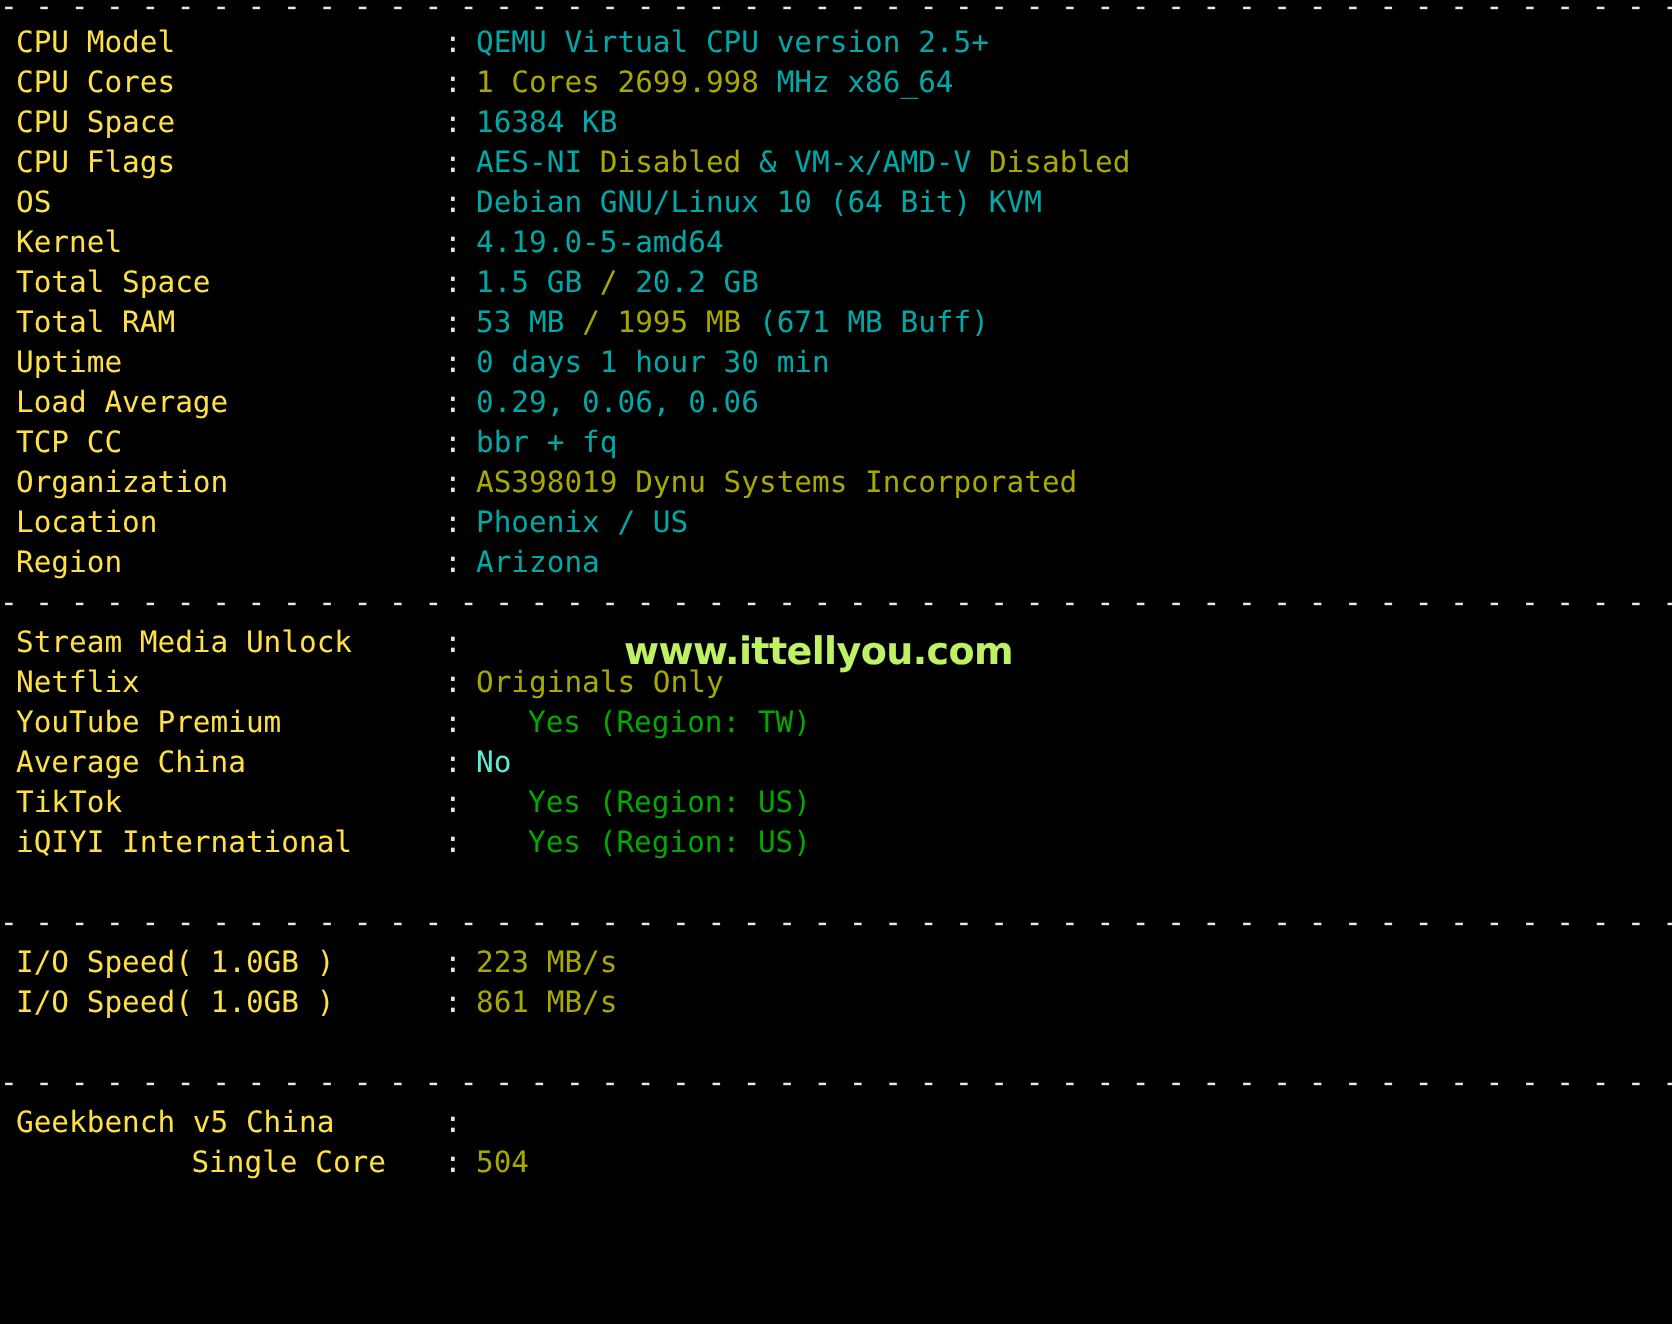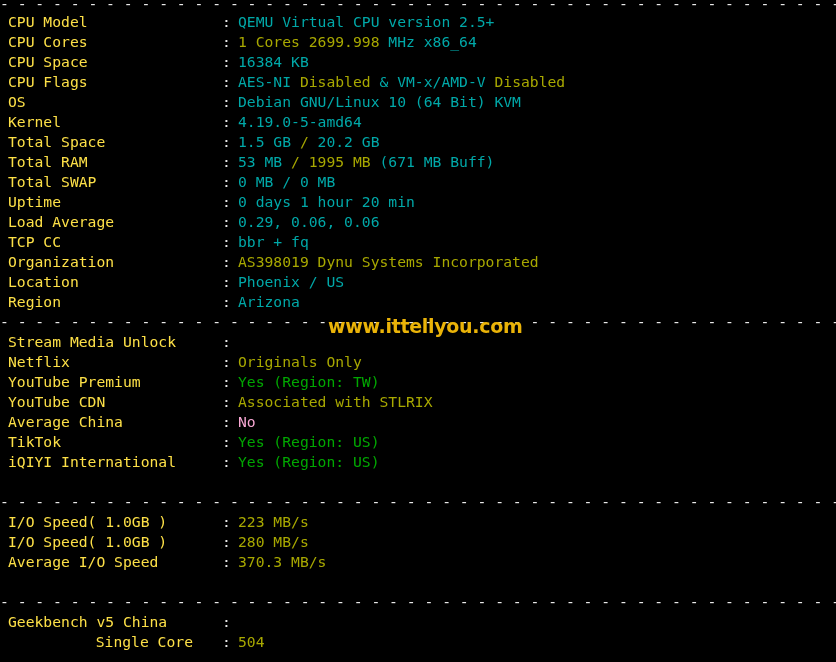--- a/index.html
+++ b/index.html
@@ -58,33 +58,33 @@
     display: inline-block;
     width: 16px;
     color: #e8e8e8;
     vertical-align: top;
   }
 
   .val { white-space: pre; vertical-align: top; }
 
   .c-cyan   { color: #00a8a8; }
   .c-yellow { color: #a8a800; }
-  .c-green  { color: #00a800; }
-  .c-red    { color: #f9a8d4; }
+  .c-green  { color: #00a800; margin-left: 26px; }
+  .c-red    { color: #5eead4; }
 
   .blank { height: 20px; }
 
   #watermark {
     position: absolute;
-    left: 328px;
+    left: 312px;
     top: 316px;
     font-family: "DejaVu Sans", "Liberation Sans", sans-serif;
     font-size: 19px;
     font-weight: bold;
-    color: #eab308;
+    color: #bef264;
     letter-spacing: -0.3px;
     white-space: nowrap;
     line-height: 20px;
   }
 </style>
 </head>
 <body>
 
 <div id="terminal">
 
@@ -92,49 +92,46 @@
 
   <div id="sec-system">
       <div class="row"><span class="label">CPU Model</span><span class="colon">:</span><span class="val c-cyan">QEMU Virtual CPU version 2.5+</span></div>
       <div class="row"><span class="label">CPU Cores</span><span class="colon">:</span><span class="val c-yellow">1 Cores 2699.998 </span><span class="val c-cyan">MHz x86_64</span></div>
       <div class="row"><span class="label">CPU Space</span><span class="colon">:</span><span class="val c-cyan">16384 KB</span></div>
       <div class="row"><span class="label">CPU Flags</span><span class="colon">:</span><span class="val c-cyan">AES-NI </span><span class="val c-yellow">Disabled</span><span class="val c-cyan"> &amp; VM-x/AMD-V </span><span class="val c-yellow">Disabled</span></div>
       <div class="row"><span class="label">OS</span><span class="colon">:</span><span class="val c-cyan">Debian GNU/Linux 10 (64 Bit) KVM</span></div>
       <div class="row"><span class="label">Kernel</span><span class="colon">:</span><span class="val c-cyan">4.19.0-5-amd64</span></div>
       <div class="row"><span class="label">Total Space</span><span class="colon">:</span><span class="val c-cyan">1.5 GB </span><span class="val c-yellow">/ </span><span class="val c-cyan">20.2 GB</span></div>
       <div class="row"><span class="label">Total RAM</span><span class="colon">:</span><span class="val c-cyan">53 MB </span><span class="val c-yellow">/ 1995 MB </span><span class="val c-cyan">(671 MB Buff)</span></div>
-      <div class="row"><span class="label">Total SWAP</span><span class="colon">:</span><span class="val c-cyan">0 MB / 0 MB</span></div>
-      <div class="row"><span class="label">Uptime</span><span class="colon">:</span><span class="val c-cyan">0 days 1 hour 20 min</span></div>
+      <div class="row"><span class="label">Uptime</span><span class="colon">:</span><span class="val c-cyan">0 days 1 hour 30 min</span></div>
       <div class="row"><span class="label">Load Average</span><span class="colon">:</span><span class="val c-cyan">0.29, 0.06, 0.06</span></div>
       <div class="row"><span class="label">TCP CC</span><span class="colon">:</span><span class="val c-cyan">bbr + fq</span></div>
       <div class="row"><span class="label">Organization</span><span class="colon">:</span><span class="val c-yellow">AS398019 Dynu Systems Incorporated</span></div>
       <div class="row"><span class="label">Location</span><span class="colon">:</span><span class="val c-cyan">Phoenix / US</span></div>
       <div class="row"><span class="label">Region</span><span class="colon">:</span><span class="val c-cyan">Arizona</span></div>
     </div>
 
   <div class="divider">- - - - - - - - - - - - - - - - - - - - - - - - - - - - - - - - - - - - - - - - - - - - - - - - - - - - - - - - - - - - - - - - - - - - - - - - -</div>
 
   <div id="sec-stream">
       <div class="row"><span class="label">Stream Media Unlock</span><span class="colon">:</span></div>
       <div class="row"><span class="label">Netflix</span><span class="colon">:</span><span class="val c-yellow">Originals Only</span></div>
       <div class="row"><span class="label">YouTube Premium</span><span class="colon">:</span><span class="val c-green">Yes (Region: TW)</span></div>
-      <div class="row"><span class="label">YouTube CDN</span><span class="colon">:</span><span class="val c-yellow">Associated with STLRIX</span></div>
       <div class="row"><span class="label">Average China</span><span class="colon">:</span><span class="val c-red">No</span></div>
       <div class="row"><span class="label">TikTok</span><span class="colon">:</span><span class="val c-green">Yes (Region: US)</span></div>
       <div class="row"><span class="label">iQIYI International</span><span class="colon">:</span><span class="val c-green">Yes (Region: US)</span></div>
     </div>
 
   <div class="blank"></div>
 
   <div class="divider">- - - - - - - - - - - - - - - - - - - - - - - - - - - - - - - - - - - - - - - - - - - - - - - - - - - - - - - - - - - - - - - - - - - - - - - - -</div>
 
   <div id="sec-io">
       <div class="row"><span class="label">I/O Speed( 1.0GB )</span><span class="colon">:</span><span class="val c-yellow">223 MB/s</span></div>
-      <div class="row"><span class="label">I/O Speed( 1.0GB )</span><span class="colon">:</span><span class="val c-yellow">280 MB/s</span></div>
-      <div class="row"><span class="label">Average I/O Speed</span><span class="colon">:</span><span class="val c-yellow">370.3 MB/s</span></div>
+      <div class="row"><span class="label">I/O Speed( 1.0GB )</span><span class="colon">:</span><span class="val c-yellow">861 MB/s</span></div>
     </div>
 
   <div class="blank"></div>
 
   <div class="divider">- - - - - - - - - - - - - - - - - - - - - - - - - - - - - - - - - - - - - - - - - - - - - - - - - - - - - - - - - - - - - - - - - - - - - - - - -</div>
 
   <div id="sec-geek">
       <div class="row"><span class="label">Geekbench v5 China</span><span class="colon">:</span></div>
       <div class="row"><span class="label indent">Single Core</span><span class="colon">:</span><span class="val c-yellow">504</span></div>
     </div>

